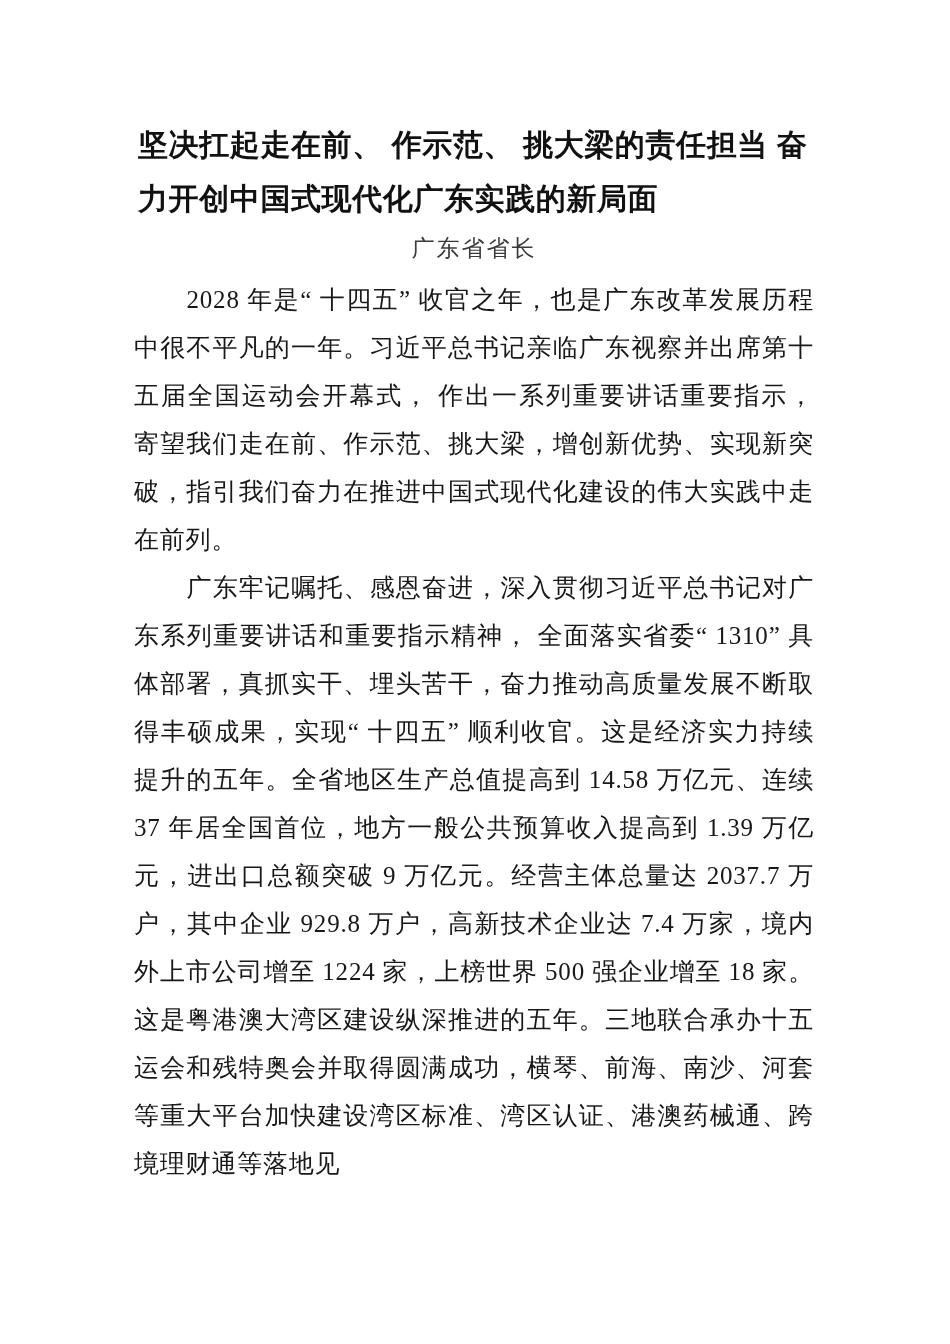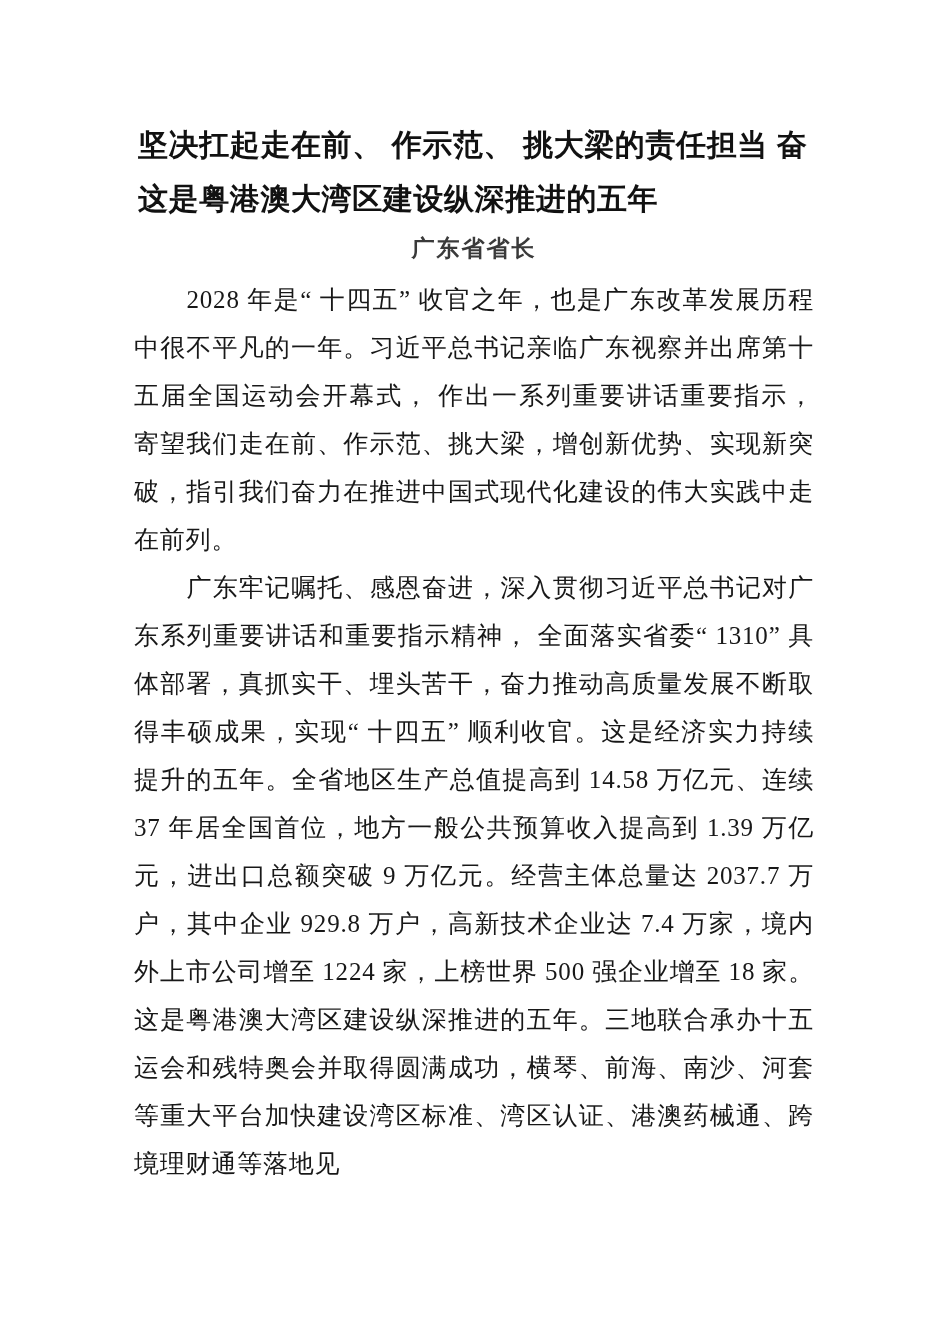--- a/index.html
+++ b/index.html
@@ -32,21 +32,21 @@
     font-weight: 700;
     font-size: 30px;
     line-height: 54px;
     letter-spacing: 0.6px;
     color: #111111;
     margin: 0;
     padding: 0 4px;
   }
   .doc-byline {
     font-family: "Liberation Serif", "DejaVu Serif", serif;
-    font-weight: 700;
+    font-weight: 400;
     font-size: 23px;
     line-height: 42px;
     text-align: center;
     letter-spacing: 2px;
     color: #3a3a3a;
     margin: 0;
     padding-top: 2px;
   }
   .body-block {
     margin-top: 6px;
@@ -66,21 +66,21 @@
   }
 </style>
 </head>
 <body>
 
 <div id="page">
   <div id="content">
 
     <div>
       <div class="doc-title">坚决扛起走在前、 作示范、 挑大梁的责任担当 奋</div>
-      <div class="doc-title">这是粤港澳大湾区建设纵深推进的五年</div>
+      <div class="doc-title">力开创中国式现代化广东实践的新局面</div>
     </div>
 
     <div class="doc-byline">广东省省长</div>
 
     <div class="body-block">
       <p class="doc-para">2028 年是“ 十四五” 收官之年，也是广东改革发展历程中很不平凡的一年。习近平总书记亲临广东视察并出席第十五届全国运动会开幕式， 作出一系列重要讲话重要指示， 寄望我们走在前、作示范、挑大梁，增创新优势、实现新突破，指引我们奋力在推进中国式现代化建设的伟大实践中走在前列。</p>
       <p class="doc-para">广东牢记嘱托、感恩奋进，深入贯彻习近平总书记对广东系列重要讲话和重要指示精神， 全面落实省委“ 1310” 具体部署，真抓实干、埋头苦干，奋力推动高质量发展不断取得丰硕成果，实现“ 十四五” 顺利收官。这是经济实力持续提升的五年。全省地区生产总值提高到 14.58 万亿元、连续 37 年居全国首位，地方一般公共预算收入提高到 1.39 万亿元，进出口总额突破 9 万亿元。经营主体总量达 2037.7 万户，其中企业 929.8 万户，高新技术企业达 7.4 万家，境内外上市公司增至 1224 家，上榜世界 500 强企业增至 18 家。这是粤港澳大湾区建设纵深推进的五年。三地联合承办十五运会和残特奥会并取得圆满成功，横琴、前海、南沙、河套等重大平台加快建设湾区标准、湾区认证、港澳药械通、跨境理财通等落地见</p>
     </div>
 
   </div>

